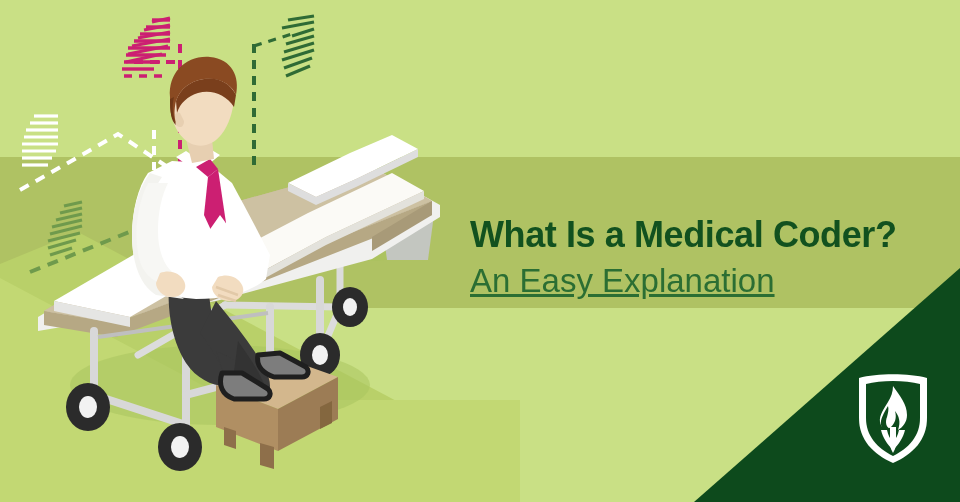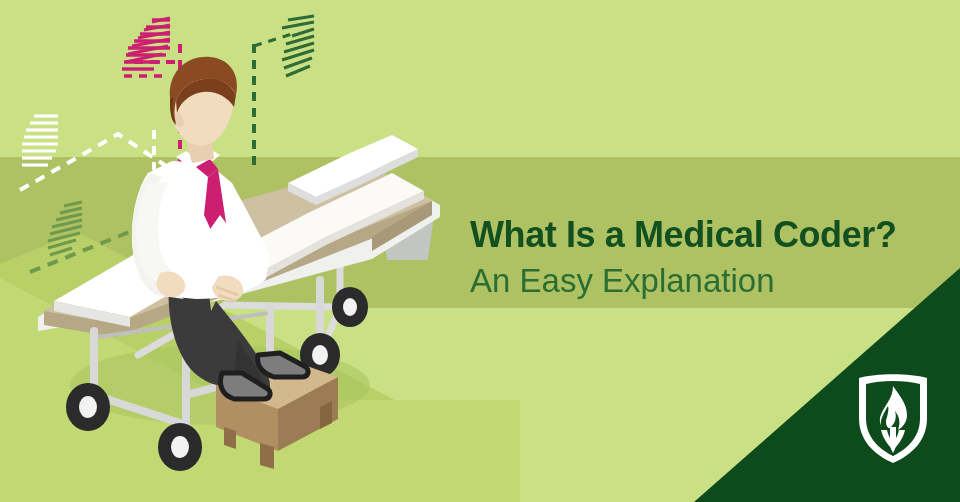--- a/index.html
+++ b/index.html
@@ -90,20 +90,21 @@
     line-height: 1.12;
     white-space: nowrap;
   }
   .headline-sub {
     margin: 8px 0 0 0;
     font-size: 33px;
     font-weight: normal;
     color: #2b6e33;
     line-height: 1.12;
     white-space: nowrap;
+    text-decoration: underline;
   }
 
   
   .logo-shield {
     position: absolute;
     left: 855px;
     top: 372px;
     width: 76px;
     height: 92px;
   }

